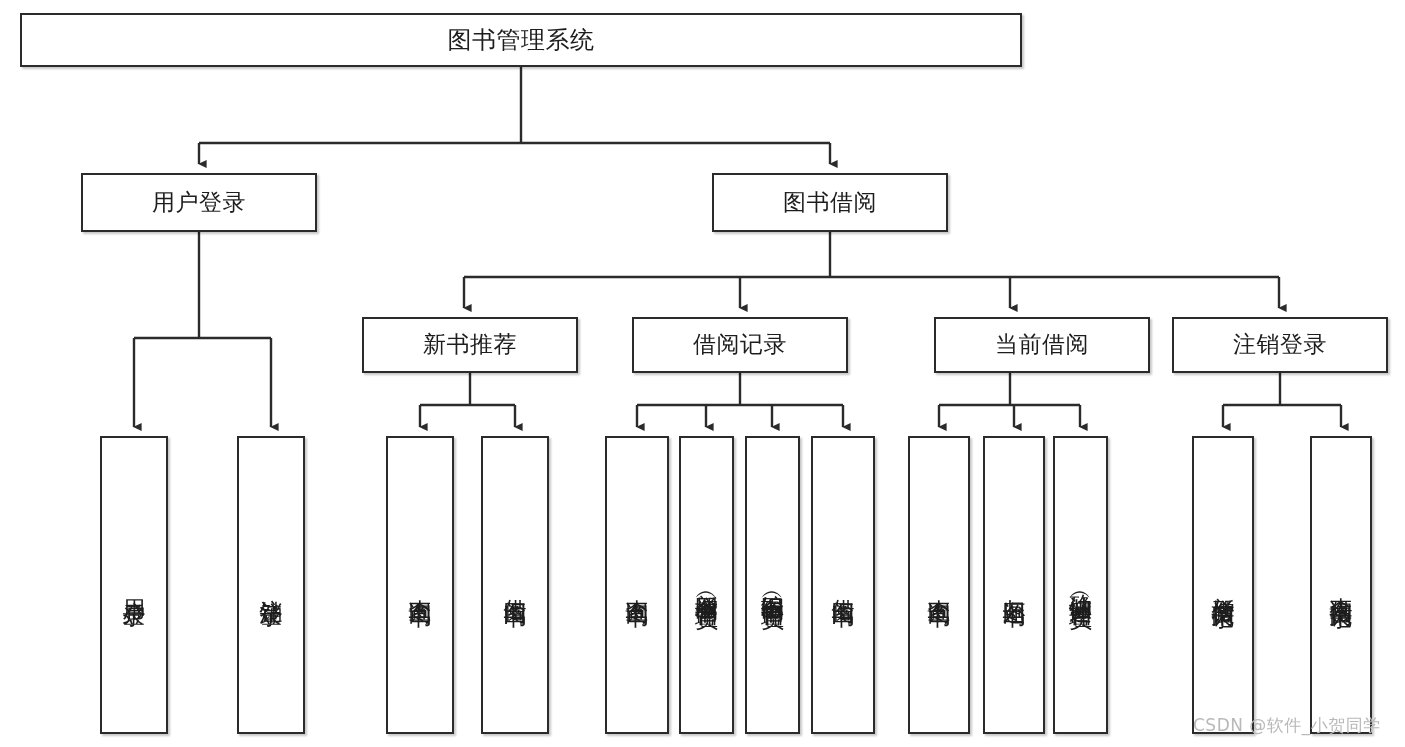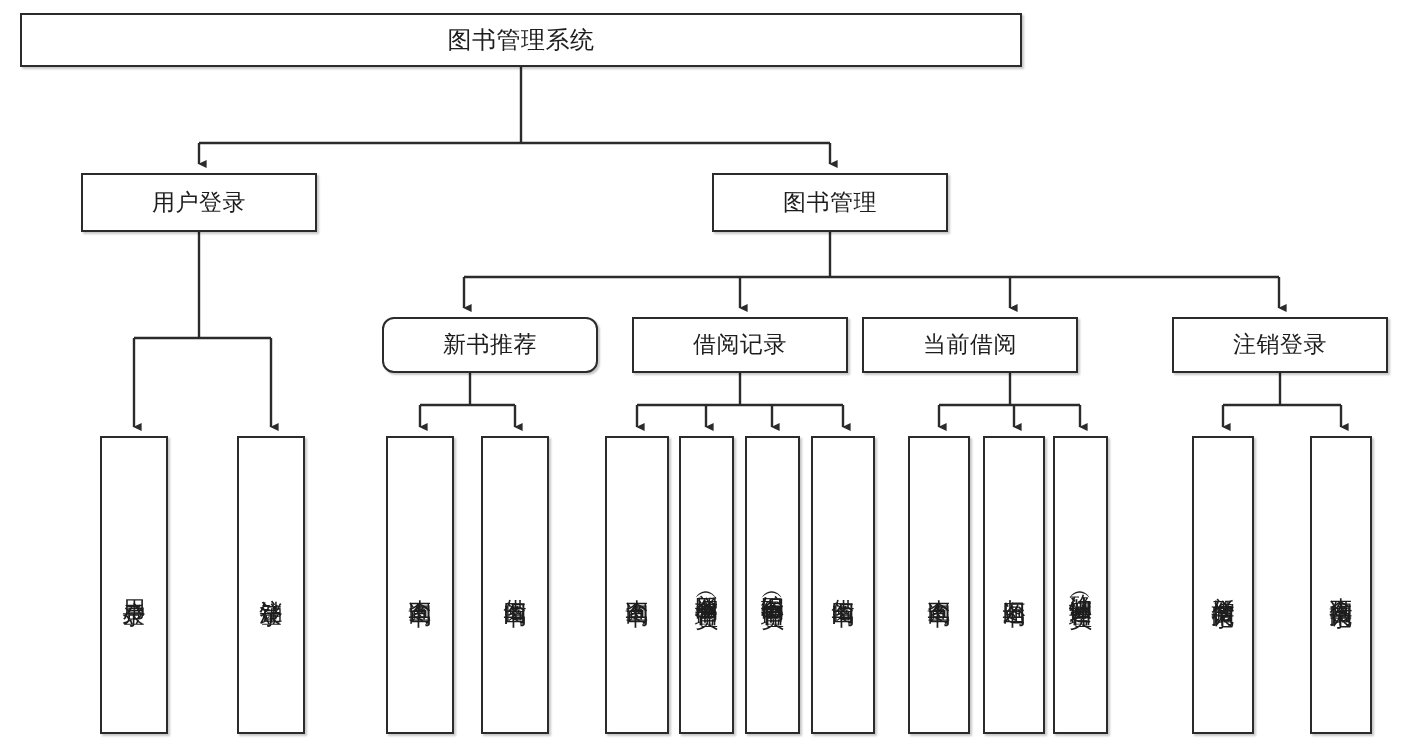--- a/index.html
+++ b/index.html
@@ -118,29 +118,29 @@
   </svg>
 
   <div id="nodes-layer">
       <div class="node horizontal root" style="left: 20px; top: 13px; width: 1002px; height: 54px;">
         <span class="node-label">图书管理系统</span>
       </div>
       <div class="node horizontal" style="left: 81px; top: 173px; width: 236px; height: 59px;">
         <span class="node-label">用户登录</span>
       </div>
       <div class="node horizontal" style="left: 712px; top: 173px; width: 236px; height: 59px;">
-        <span class="node-label">图书管理</span>
+        <span class="node-label">图书借阅</span>
       </div>
-      <div class="node horizontal" style="left: 382px; top: 317px; width: 216px; height: 56px; border-radius: 12px;">
+      <div class="node horizontal" style="left: 362px; top: 317px; width: 216px; height: 56px;">
         <span class="node-label">新书推荐</span>
       </div>
       <div class="node horizontal" style="left: 632px; top: 317px; width: 216px; height: 56px;">
         <span class="node-label">借阅记录</span>
       </div>
-      <div class="node horizontal" style="left: 862px; top: 317px; width: 216px; height: 56px;">
+      <div class="node horizontal" style="left: 934px; top: 317px; width: 216px; height: 56px;">
         <span class="node-label">当前借阅</span>
       </div>
       <div class="node horizontal" style="left: 1172px; top: 317px; width: 216px; height: 56px;">
         <span class="node-label">注销登录</span>
       </div>
       <div class="node vertical" style="left: 100px; top: 436px; width: 68px; height: 298px;">
         <span class="node-label">用户登录</span>
       </div>
       <div class="node vertical" style="left: 237px; top: 436px; width: 68px; height: 298px;">
         <span class="node-label">注销登录</span>
@@ -173,13 +173,14 @@
         <span class="node-label">确认归还（管理员）</span>
       </div>
       <div class="node vertical" style="left: 1192px; top: 436px; width: 62px; height: 298px;">
         <span class="node-label">新增借阅记录</span>
       </div>
       <div class="node vertical" style="left: 1310px; top: 436px; width: 62px; height: 298px;">
         <span class="node-label">查询借阅记录</span>
       </div>
     </div>
 
+  <div id="watermark">CSDN @软件_小贺同学</div>
 </div>
 
 </body></html>

